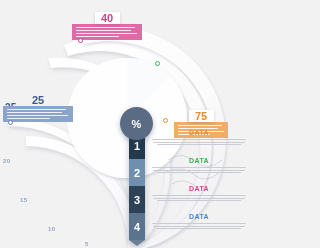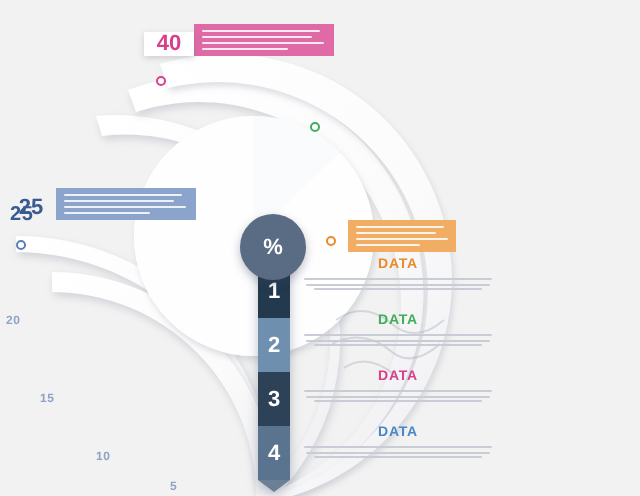--- a/index.html
+++ b/index.html
@@ -15,21 +15,21 @@
   .axis-label{
     position:absolute;
     color:#8fa3c4;
     font-size:6px;
     font-weight:700;
     letter-spacing:.3px;
     white-space:nowrap;
   }
 
   
-  .callout{position:absolute;display:flex;align-items:flex-end;}
+  .callout{position:absolute;display:flex;align-items:center;flex-direction:column;}
   .callout .num{
     background:#ffffff;
     display:flex;align-items:center;justify-content:center;
     font-weight:800;
     font-size:11px;
     padding:0 4px;
     min-width:17px;
     box-shadow:0 1px 3px rgba(90,95,110,.25);
     position:relative;z-index:2;
   }
@@ -186,20 +186,21 @@
       <div class="lorem-line w95"></div>
       <div class="lorem-line w88"></div>
       <div class="lorem-line w99"></div>
       <div class="lorem-line w70"></div>
     </div>
   </div>
   <div class="marker blue" style="left:8px;top:120px;"></div>
 
   <div class="marker orange" style="left:163px;top:118px;"></div>
   <div class="callout" style="left:174px;top:110px;">
+    <div class="num" style="color:#e98b2a;">75</div>
     <div class="body" style="background:#f0ad63;min-width:46px;">
       <div class="lorem-line w95"></div>
       <div class="lorem-line w88"></div>
       <div class="lorem-line w99"></div>
       <div class="lorem-line w70"></div>
     </div>
   </div>
 
   <div class="pct" style="left:120px;top:107px;">
     <span>%</span>

